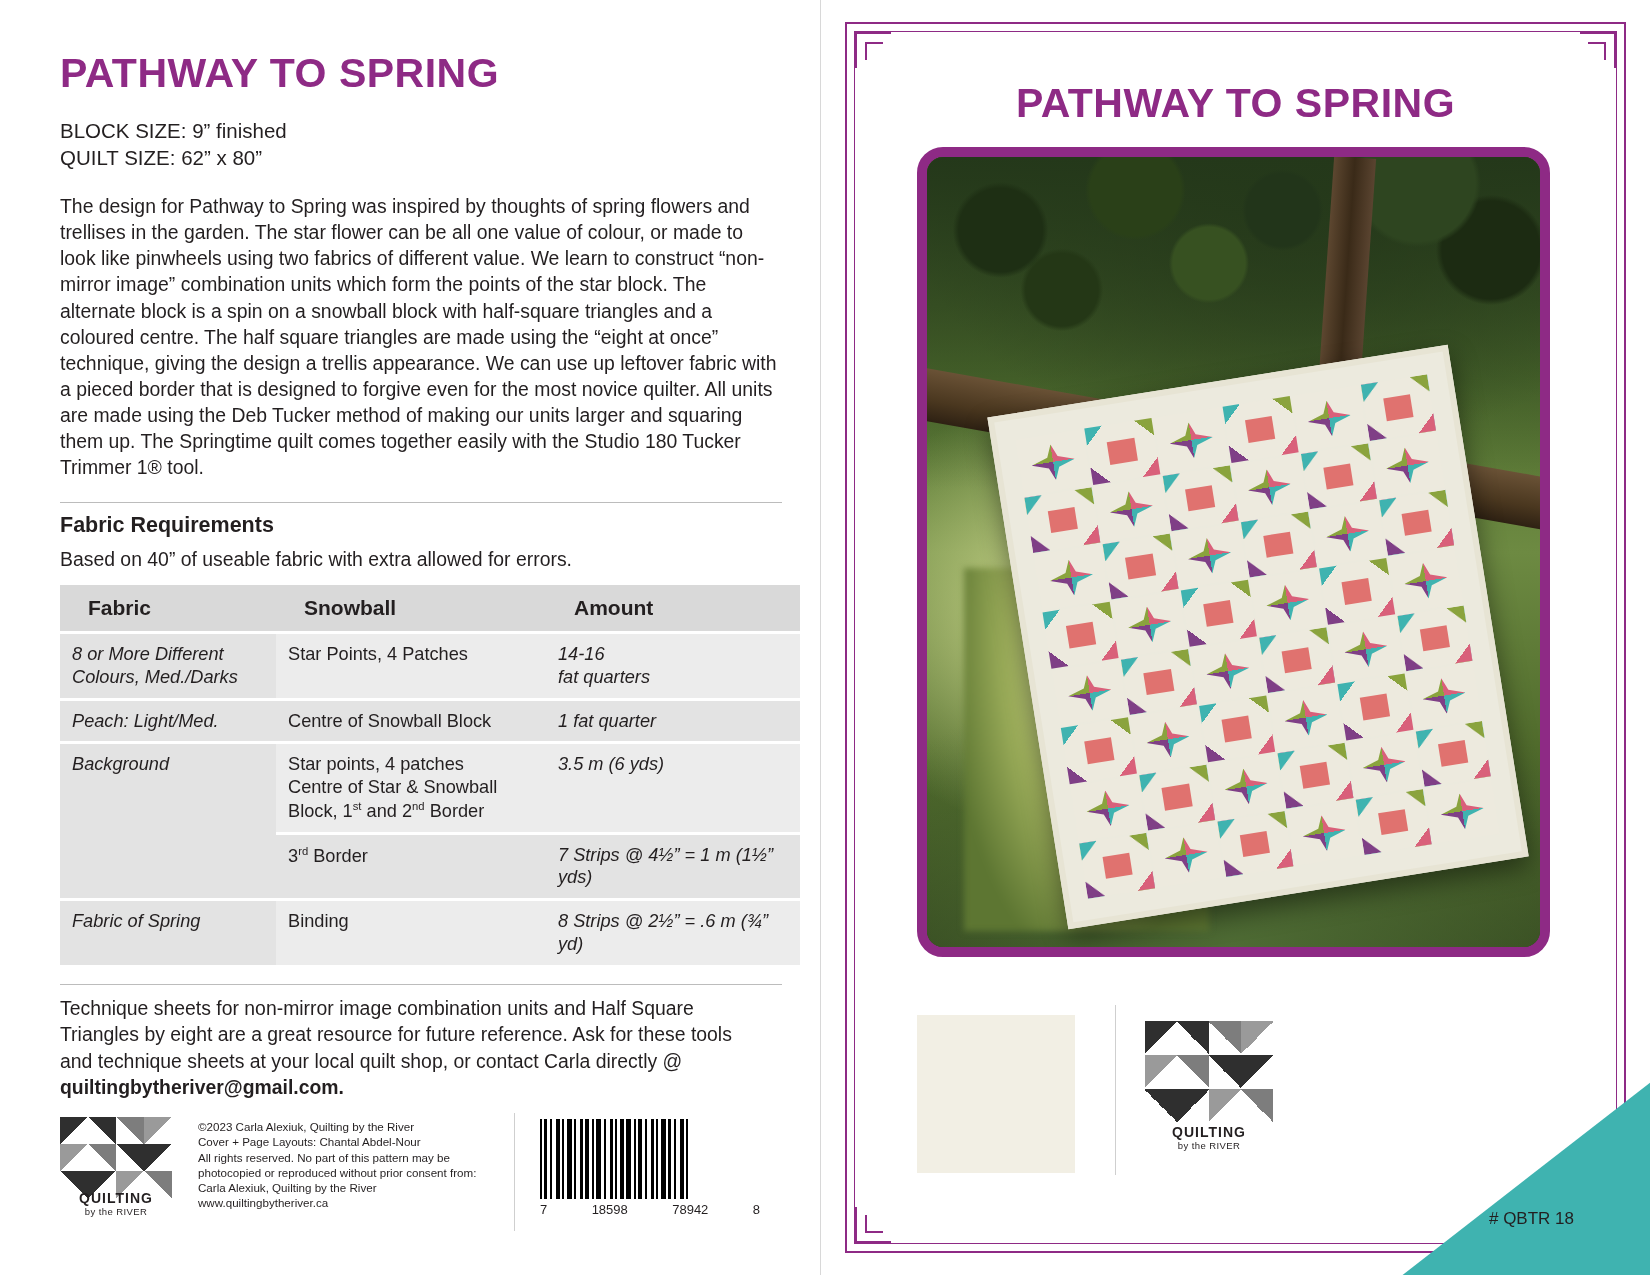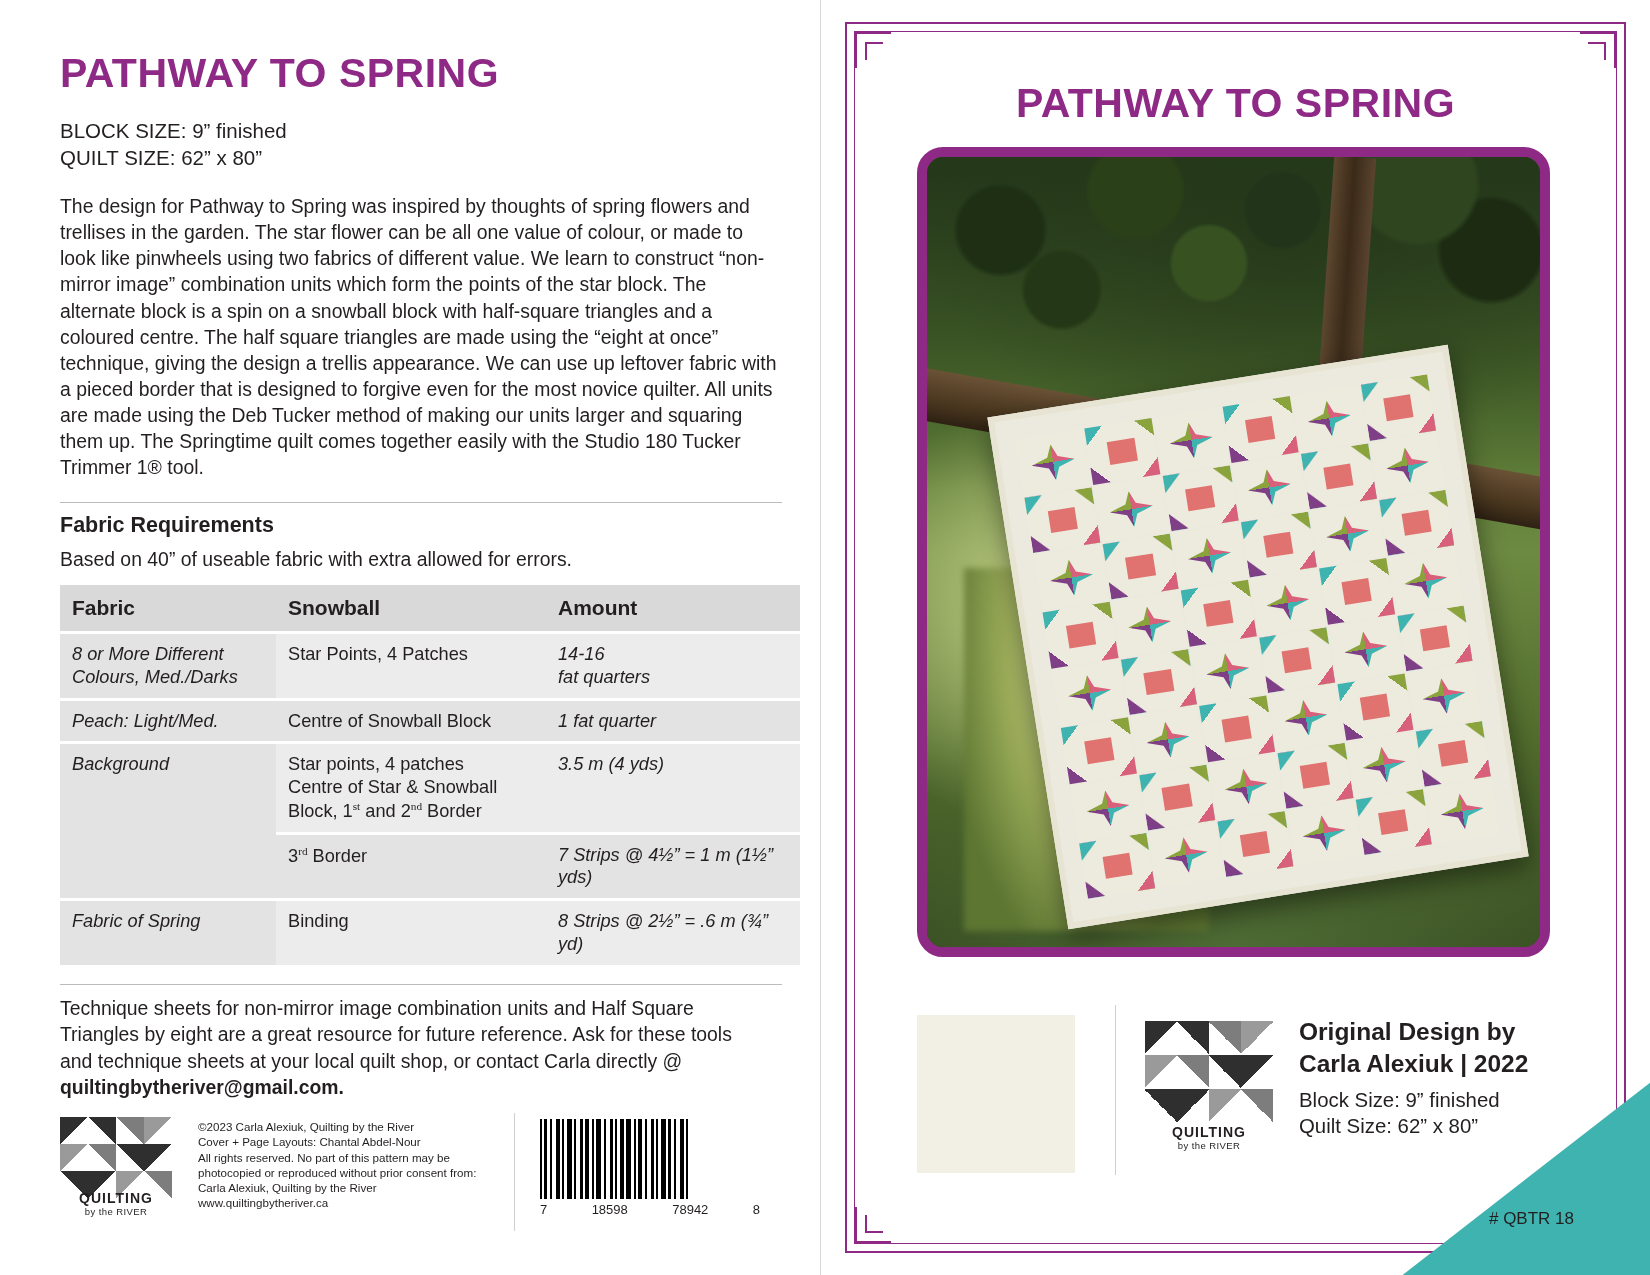--- a/index.html
+++ b/index.html
@@ -73,21 +73,21 @@
   table.fabric {
     border-collapse: collapse;
     width: 740px;
     table-layout: fixed;
   }
   table.fabric th {
     background: #d9d9d9;
     text-align: left;
     font-size: 21px;
     font-weight: bold;
-    padding: 11px 12px 11px 12px;
+    padding: 11px 12px 11px 28px;
     border-bottom: 3px solid #ffffff;
   }
   table.fabric td {
     font-size: 18.2px;
     padding: 9px 12px 9px 12px;
     vertical-align: top;
     line-height: 1.25;
     border-bottom: 3px solid #ffffff;
   }
   table.fabric td.c0 { background: #e3e3e3; font-style: italic; }
@@ -354,21 +354,21 @@
   .t-a { background: linear-gradient(135deg, #2f2f2f 0 50%, #ffffff 50%); }
   .t-b { background: linear-gradient(45deg, #ffffff 0 50%, #2f2f2f 50%); }
   .t-c { background: linear-gradient(225deg, #7d7d7d 0 50%, #ffffff 50%); }
   .t-d { background: linear-gradient(315deg, #ffffff 0 50%, #9a9a9a 50%); }
   .trilogo .lbl {
     position: absolute; left: 0; right: 0; bottom: 12px;
     text-align: center;
   }
   .trilogo .lbl .l1 { font-size: 14px; font-weight: bold; letter-spacing: 1px; }
   .trilogo .lbl .l2 { font-size: 9.5px; letter-spacing: 0.4px; }
-  sup { font-size: 0.62em; vertical-align: super; font-family: Liberation Serif, serif; }
+  sup { font-size: 0.62em; vertical-align: super; }
 </style>
 </head>
 <body>
 
 <div class="page">
 
   <div class="left">
 
     <h1 class="title">PATHWAY TO SPRING</h1>
 
@@ -405,21 +405,21 @@
 fat quarters</td>
         </tr>
         <tr class="alt">
           <td class="c0">Peach: Light/Med.</td>
           <td class="c1">Centre of Snowball Block</td>
           <td class="c2">1 fat quarter</td>
         </tr>
         <tr>
           <td class="c0" rowspan="2">Background</td>
           <td class="c1">Star points, 4 patches<br>Centre of Star &amp; Snowball<br>Block, 1<sup>st</sup> and 2<sup>nd</sup> Border</td>
-          <td class="c2">3.5 m (4 yds)</td>
+          <td class="c2">3.5 m (6 yds)</td>
         </tr>
         <tr class="alt">
           <td class="c1">3<sup>rd</sup> Border</td>
           <td class="c2">7 Strips @ 4½” = 1 m (1½” yds)</td>
         </tr>
         <tr>
           <td class="c0">Fabric of Spring</td>
           <td class="c1">Binding</td>
           <td class="c2">8 Strips @ 2½” = .6 m (¾” yd)</td>
         </tr>
@@ -629,24 +629,18 @@
               <span class="t-d"></span>
               <span class="t-c"></span>
           </div>
           <div class="lbl">
             <div class="l1">QUILTING</div>
             <div class="l2">by the RIVER</div>
           </div>
         </div>
       </div>
 
-      <div class="design-txt">
-        <div class="big">Original Design by</div>
-        <div class="big" style="margin-top:-6px">Carla Alexiuk  |  2022</div>
-        <div class="small">Block Size: 9” finished</div>
-        <div class="small">Quilt Size: 62” x 80”</div>
-      </div>
     </div>
 
     <div class="qbtr"># QBTR 18</div>
   </div>
 
 </div>
 
 </body></html>

